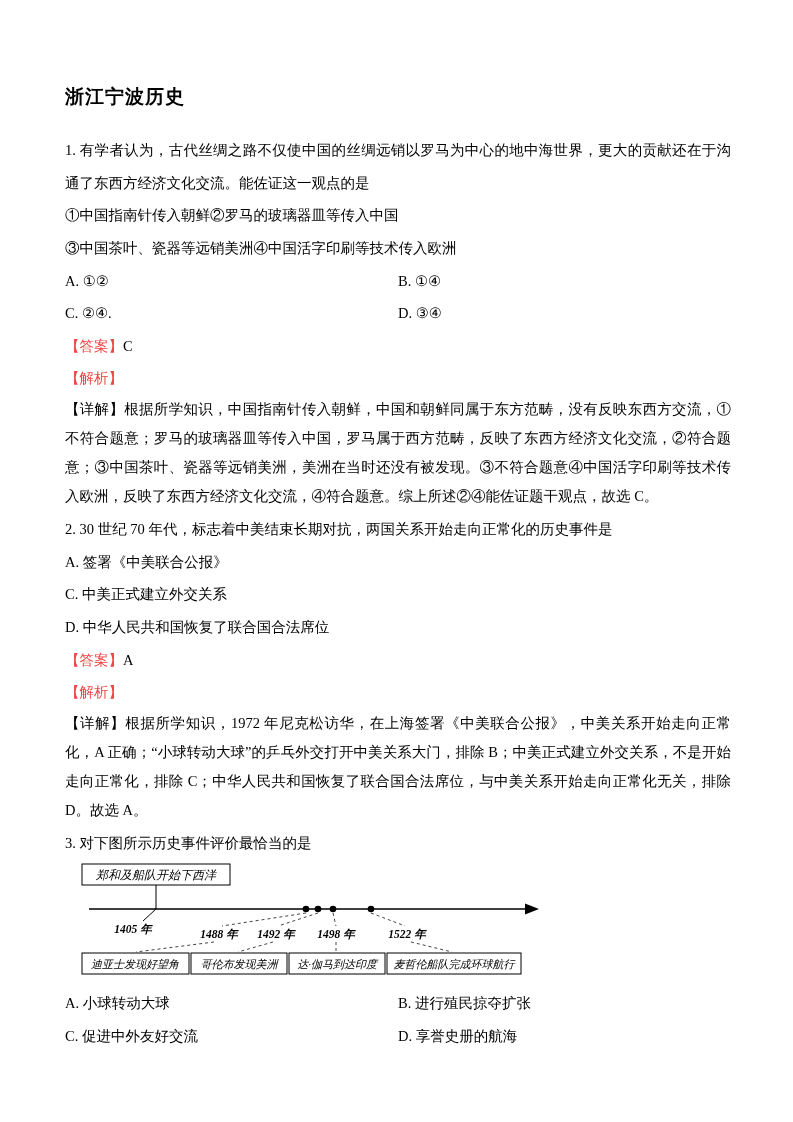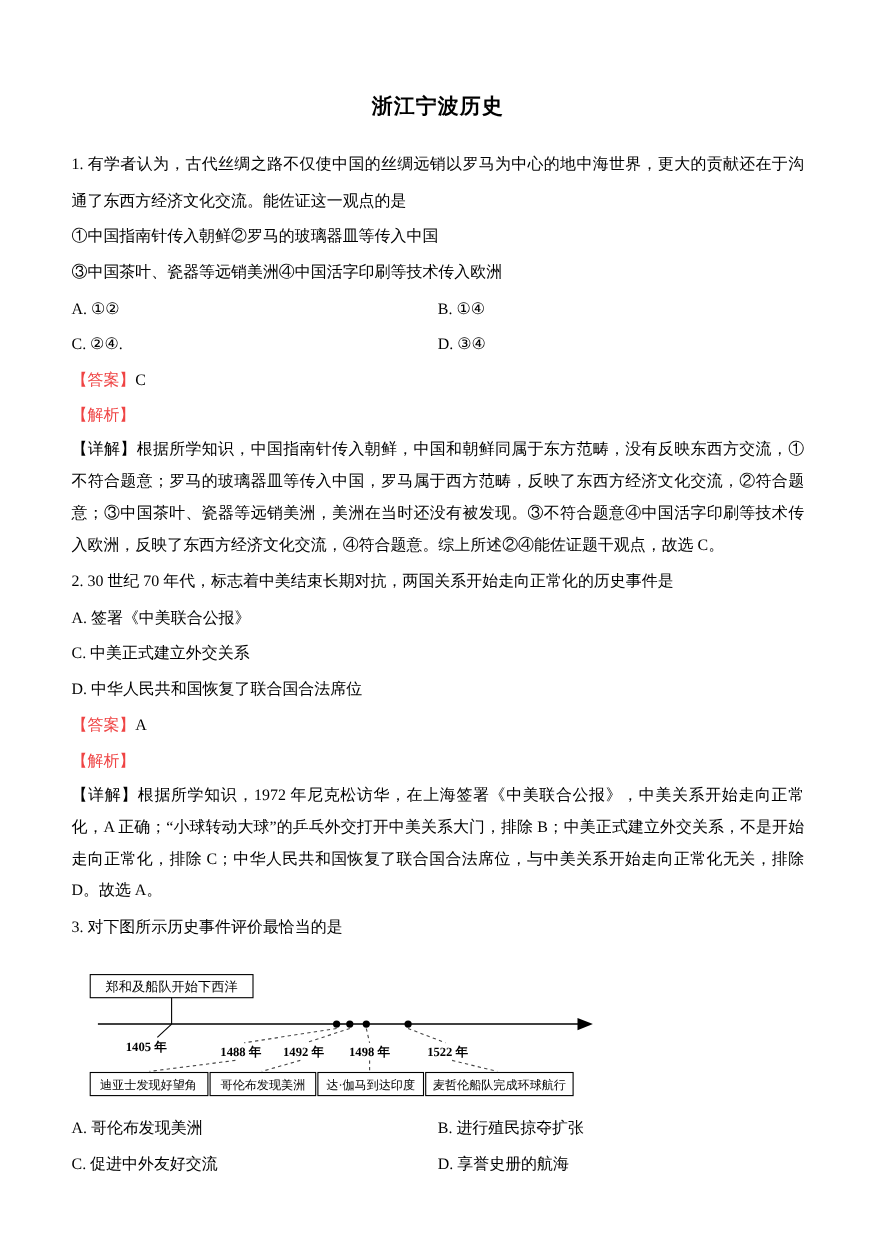--- a/index.html
+++ b/index.html
@@ -8,36 +8,35 @@
     width:793px; height:1122px;
     box-sizing:border-box;
     padding:84px 62px 30px 65px;
     font-family:"Liberation Serif", serif;
     color:#000;
     font-size:14.5px;
     overflow:hidden;
     background:#fff;
   }
   .title {
-    text-align:center;
     font-size:19px;
     font-weight:700;
     margin:0 0 24px 0;
     letter-spacing:1px;
   }
   .stem { line-height:2.25; margin:0; text-align:justify; }
   .plain-line { line-height:2.25; margin:0; }
   .opt-grid4 { display:grid; grid-template-columns:repeat(2,1fr); line-height:2.25; }
   .opt-grid2 { display:grid; grid-template-columns:1fr 1fr; line-height:2.25; }
   .opt-stack .opt { line-height:2.25; }
   .answer-line { line-height:2.25; margin:0; }
   .blue { color:#ef4444; }
   .detail { line-height:2.0; margin:0; text-align:justify; }
   .q-block { margin:0 0 2px 0; }
-  .diagram-wrap { margin:26px 0 6px 16px; }
+  .diagram-wrap { margin:4px 0 6px 16px;font-style:italic; }
   svg text { font-family:"Liberation Serif", serif; fill:#000; }
   .dg-box { fill:#fff; stroke:#000; stroke-width:1; }
   .dg-line { stroke:#000; stroke-width:1.4; }
   .dg-thin { stroke:#000; stroke-width:1; }
   .dg-dash { stroke:#444; stroke-width:1; stroke-dasharray:3,3; }
 </style>
 </head>
 <body>
 
 <div class="page">
@@ -113,20 +112,20 @@
         <rect class="dg-box" x="110" y="90" width="96" height="21"></rect>
         <text x="158" y="105" font-size="11" text-anchor="middle">哥伦布发现美洲</text>
         <rect class="dg-box" x="208" y="90" width="96" height="21"></rect>
         <text x="256" y="105" font-size="11" text-anchor="middle">达·伽马到达印度</text>
         <rect class="dg-box" x="306" y="90" width="134" height="21"></rect>
         <text x="373" y="105" font-size="11" text-anchor="middle">麦哲伦船队完成环球航行</text>
       </svg>
     </div>
 
     <div class="opt-grid2">
-      <span>A. 哥伦布发现美洲</span>
+      <span>A. 小球转动大球</span>
       <span>B. 进行殖民掠夺扩张</span>
       <span>C. 促进中外友好交流</span>
       <span>D. 享誉史册的航海</span>
     </div>
   </section>
 
 </div>
 
 </body></html>

